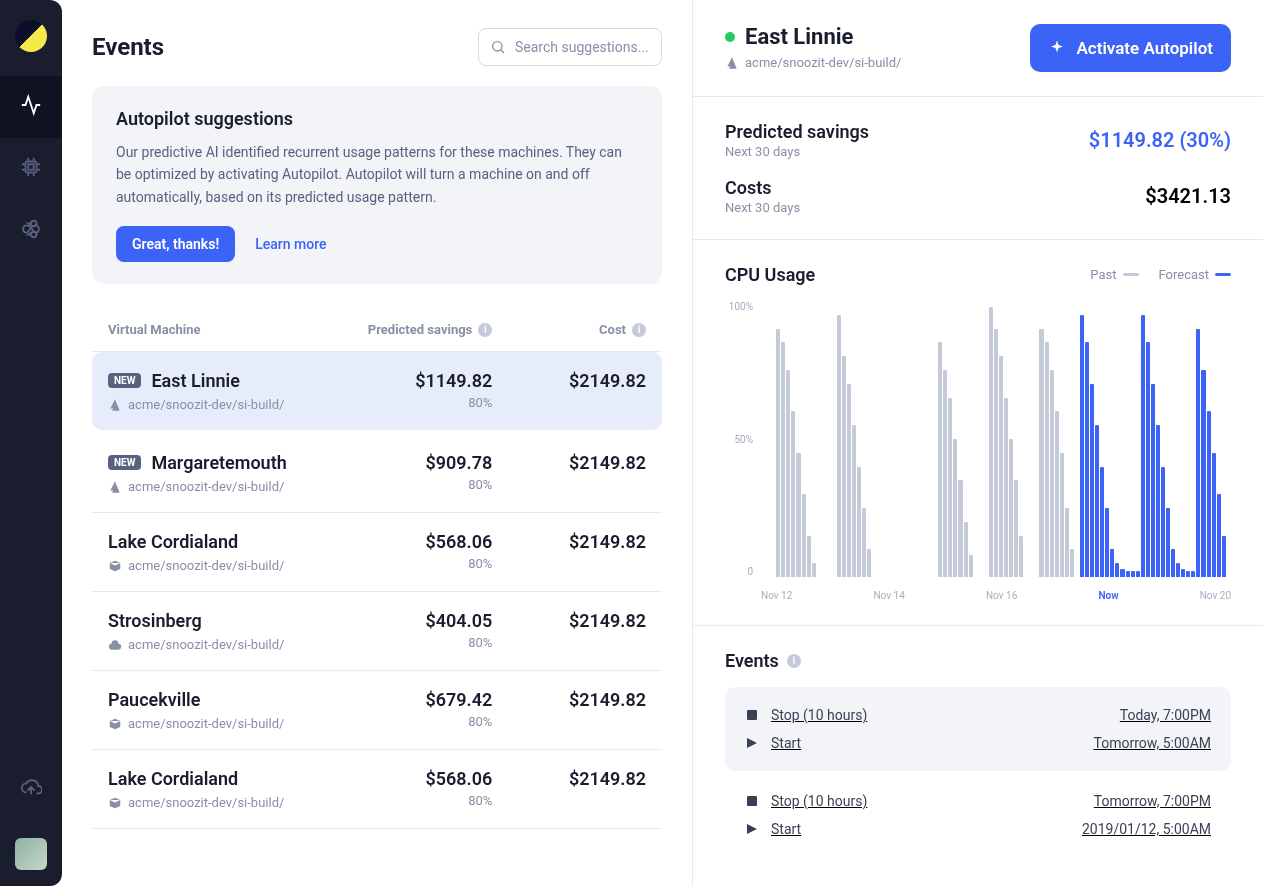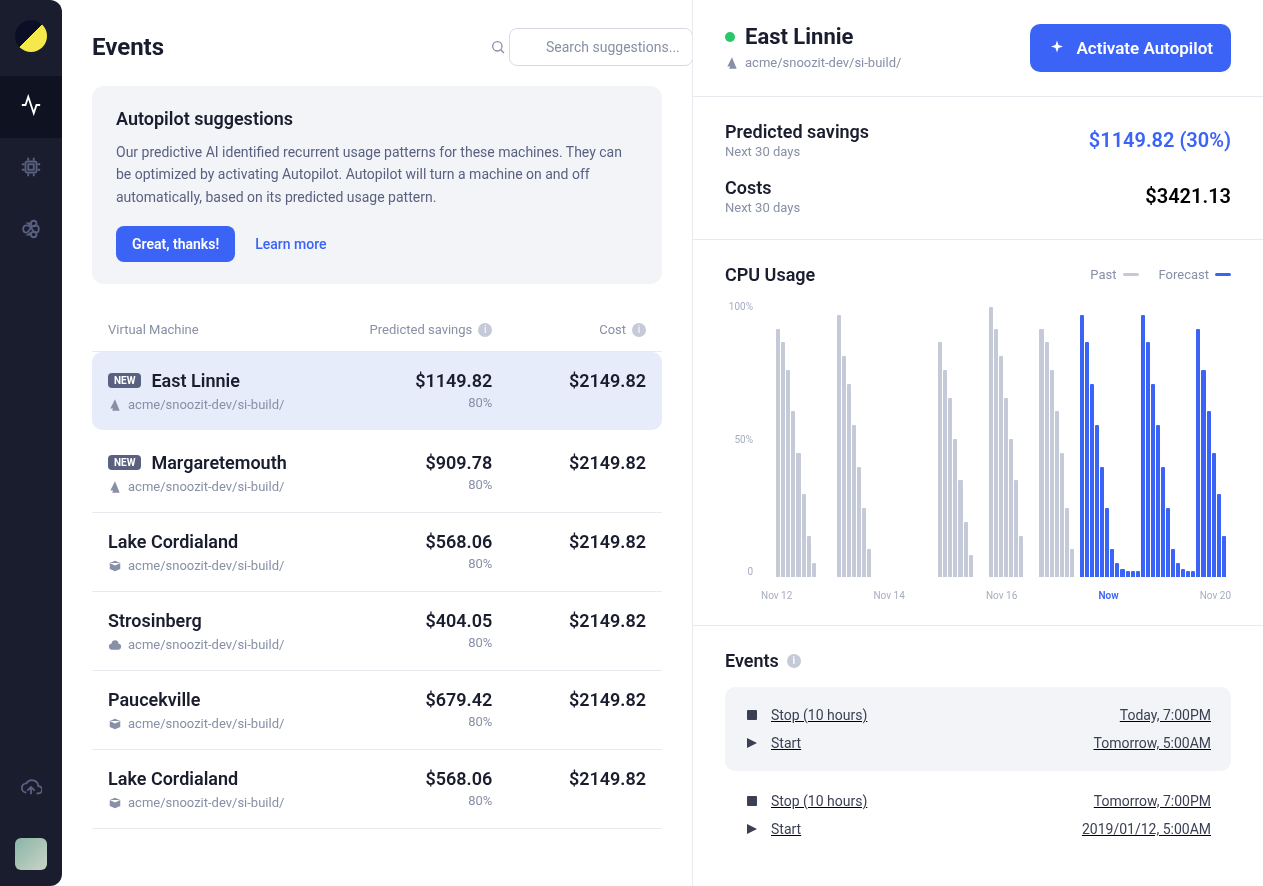--- a/index.html
+++ b/index.html
@@ -19,33 +19,33 @@
     
     .main { flex: 1; display: flex; }
     .left-panel { flex: 1; padding: 28px 30px; border-right: 1px solid #e8eaf0; overflow-y: auto; max-width: 650px; }
     .right-panel { flex: 1; display: flex; flex-direction: column; }
     
     
     .header { display: flex; justify-content: space-between; align-items: center; margin-bottom: 20px; }
     .page-title { font-size: 24px; font-weight: 700; color: #1a1d2e; }
     .search-box { position: relative; width: 184px; }
     .search-box svg { position: absolute; left: 12px; top: 50%; transform: translateY(-50%); }
-    .search-input { width: 100%; padding: 10px 12px 10px 36px; border: 1px solid #d6dae5; border-radius: 8px; font-size: 14px; color: #8890a6; margin-left: 31px; }
+    .search-input { width: 100%; padding: 10px 12px 10px 36px; border: 1px solid #d6dae5; border-radius: 8px; font-size: 14px; color: #8890a6; }
     .search-input::placeholder { color: #8890a6; }
     
     
     .callout { background: #f2f4f8; border-radius: 12px; padding: 22px 24px; margin-bottom: 24px; }
     .callout-title { font-size: 18px; font-weight: 600; color: #1a1d2e; margin-bottom: 12px; }
     .callout-body { font-size: 14px; color: #5a6180; line-height: 1.6; margin-bottom: 18px; }
     .callout-actions { display: flex; align-items: center; gap: 20px; }
     .btn-primary { background: #3b63f6; color: #fff; border: none; padding: 10px 16px; border-radius: 8px; font-size: 14px; font-weight: 600; cursor: pointer; }
     .link { color: #3b63f6; font-size: 14px; font-weight: 500; cursor: pointer; }
     
     
-    .table-header { display: flex; padding: 14px 16px; border-bottom: 1px solid #e8eaf0; font-size: 13px; color: #8890a6; font-weight: 400; }
+    .table-header { display: flex; padding: 14px 16px; border-bottom: 1px solid #e8eaf0; font-size: 13px; color: #8890a6; font-weight: 700; }
     .col-vm { flex: 1.5; }
     .col-savings { flex: 1; text-align: right; display: flex; align-items: center; justify-content: flex-end; gap: 6px; }
     .col-cost { flex: 1; text-align: right; display: flex; align-items: center; justify-content: flex-end; gap: 6px; }
     .info-icon { width: 14px; height: 14px; border-radius: 50%; background: #c5cad8; color: #fff; font-size: 10px; display: inline-flex; align-items: center; justify-content: center; }
     
     .table-row { display: flex; padding: 18px 16px; border-bottom: 1px solid #e8eaf0; cursor: pointer; }
     .table-row.selected { background: #e7ecfb; border-radius: 10px; border-bottom: none; margin-bottom: 4px; }
     .vm-name { font-size: 18px; font-weight: 600; color: #1a1d2e; display: flex; align-items: center; gap: 10px; margin-bottom: 6px; }
     .badge-new { background: #5a6180; color: #fff; font-size: 10px; font-weight: 700; padding: 2px 6px; border-radius: 4px; }
     .vm-path { font-size: 13px; color: #8890a6; display: flex; align-items: center; gap: 6px; }

